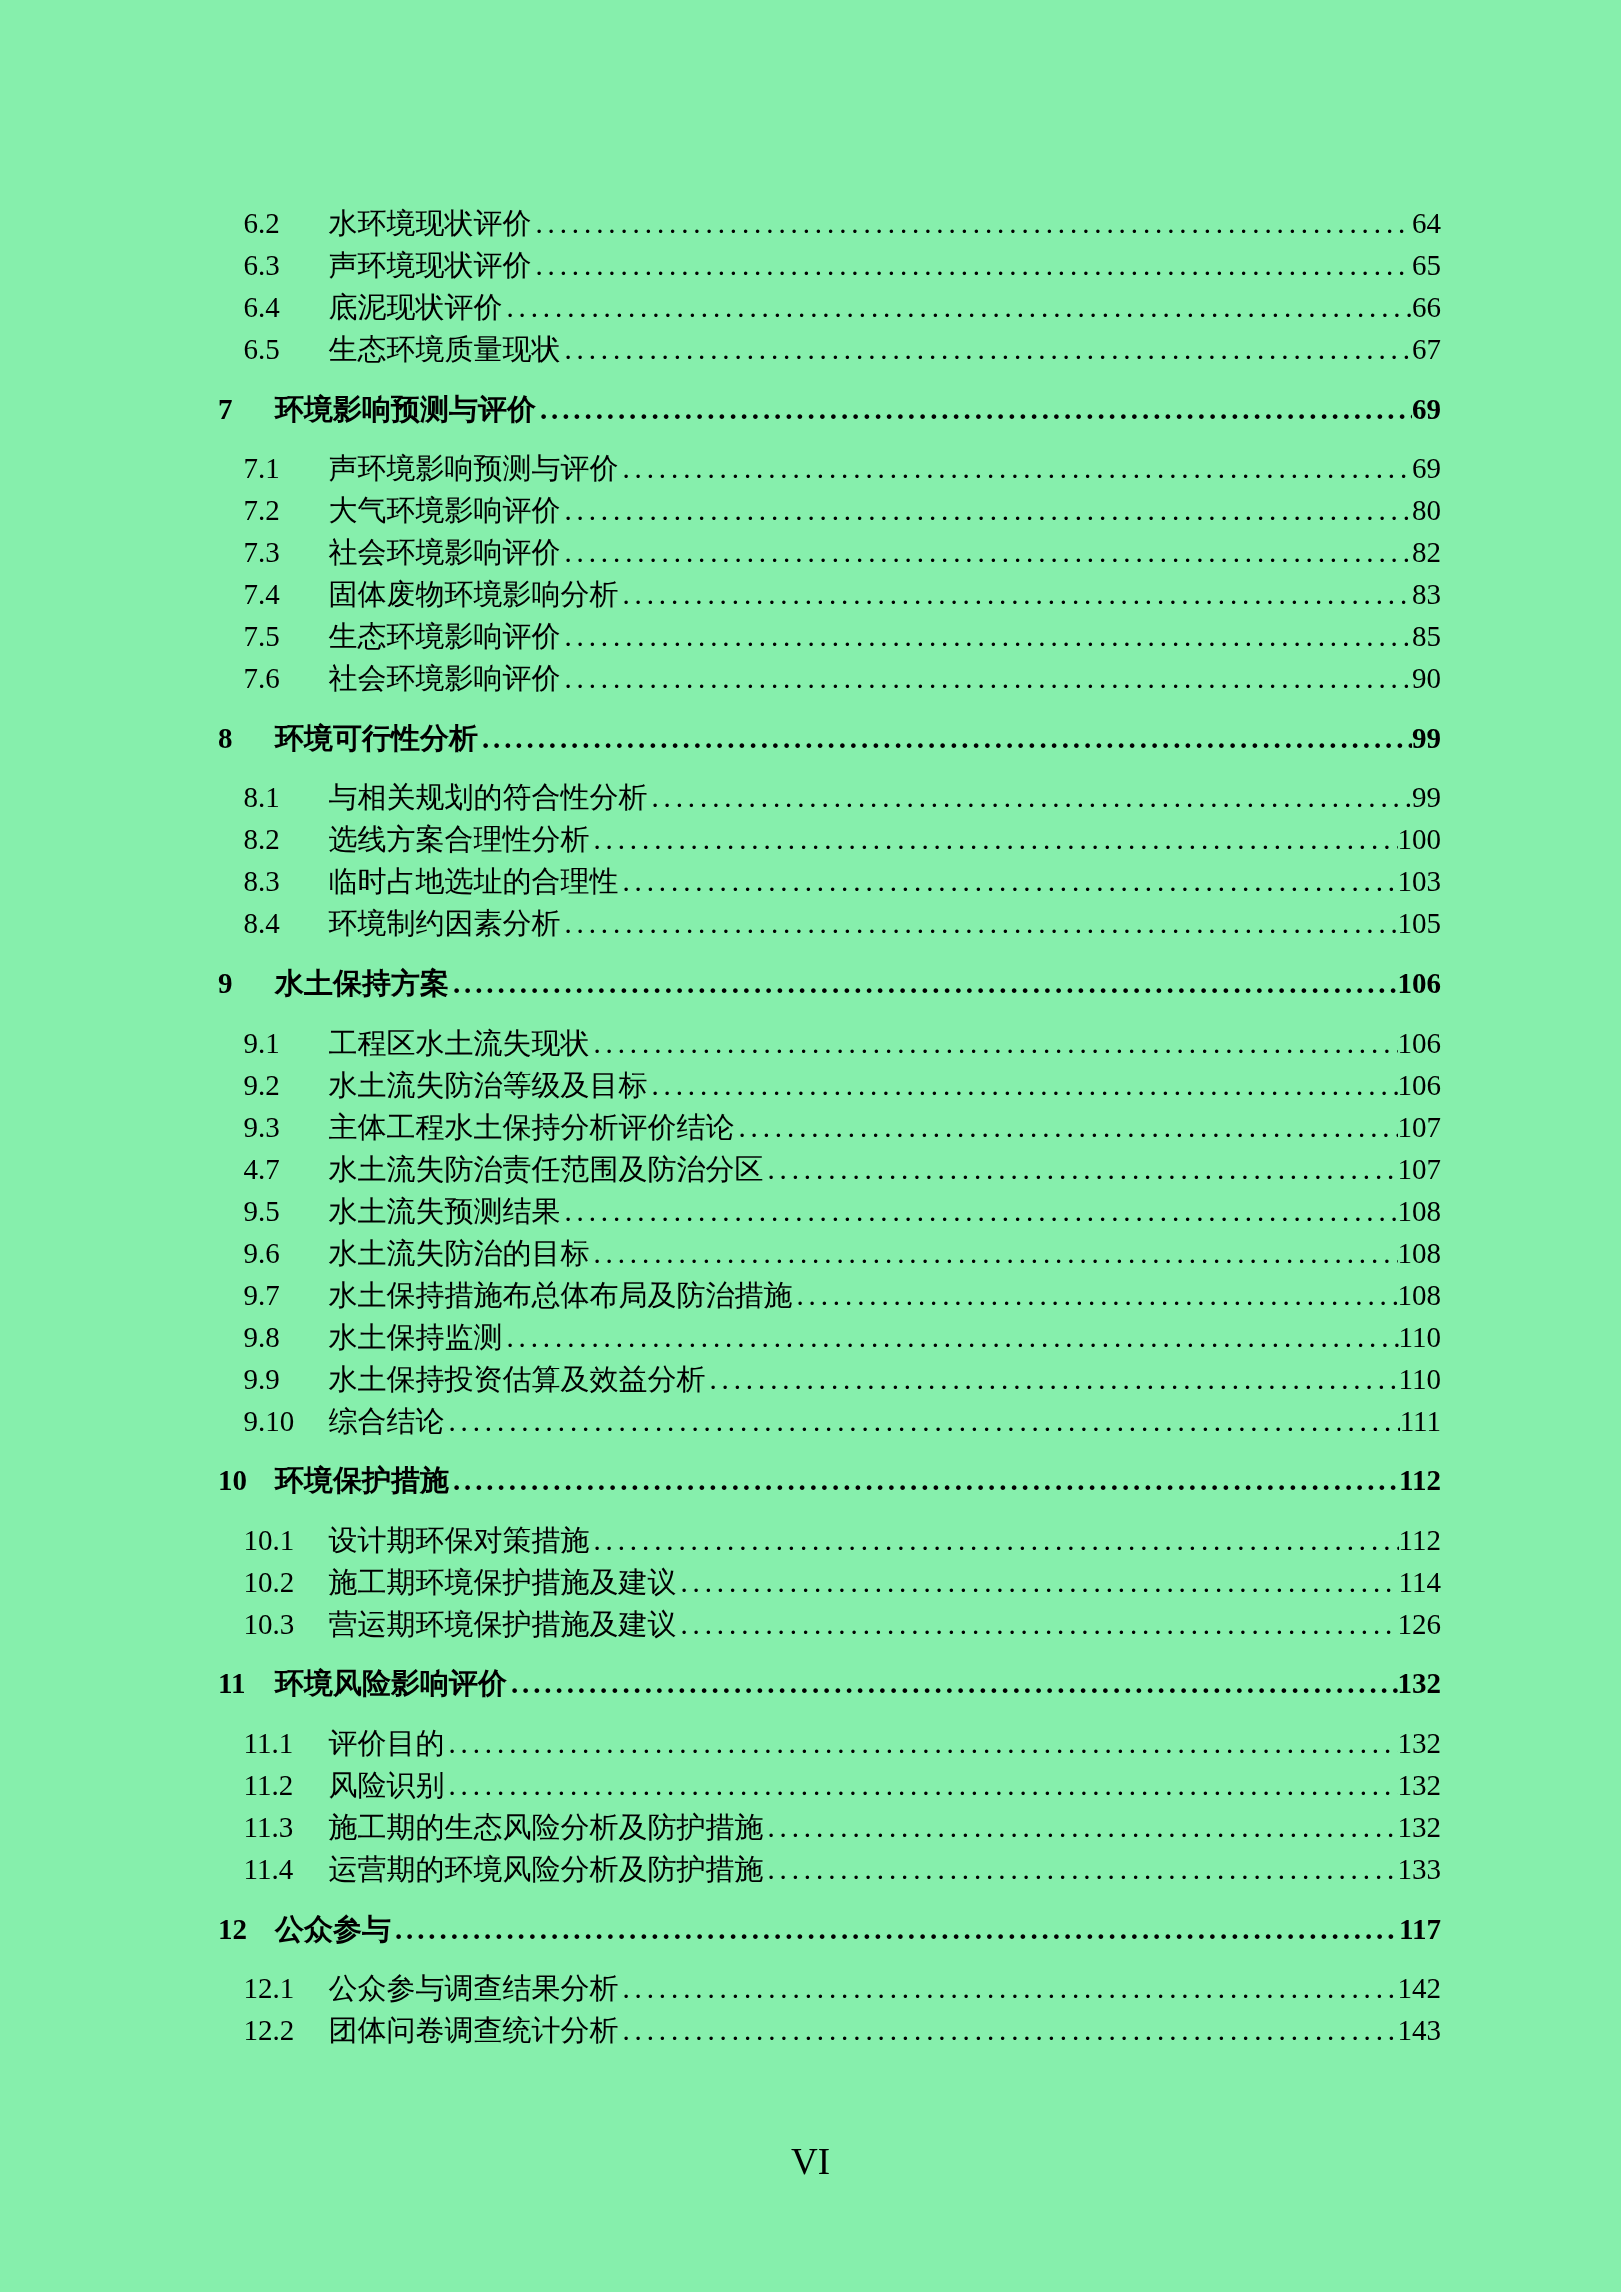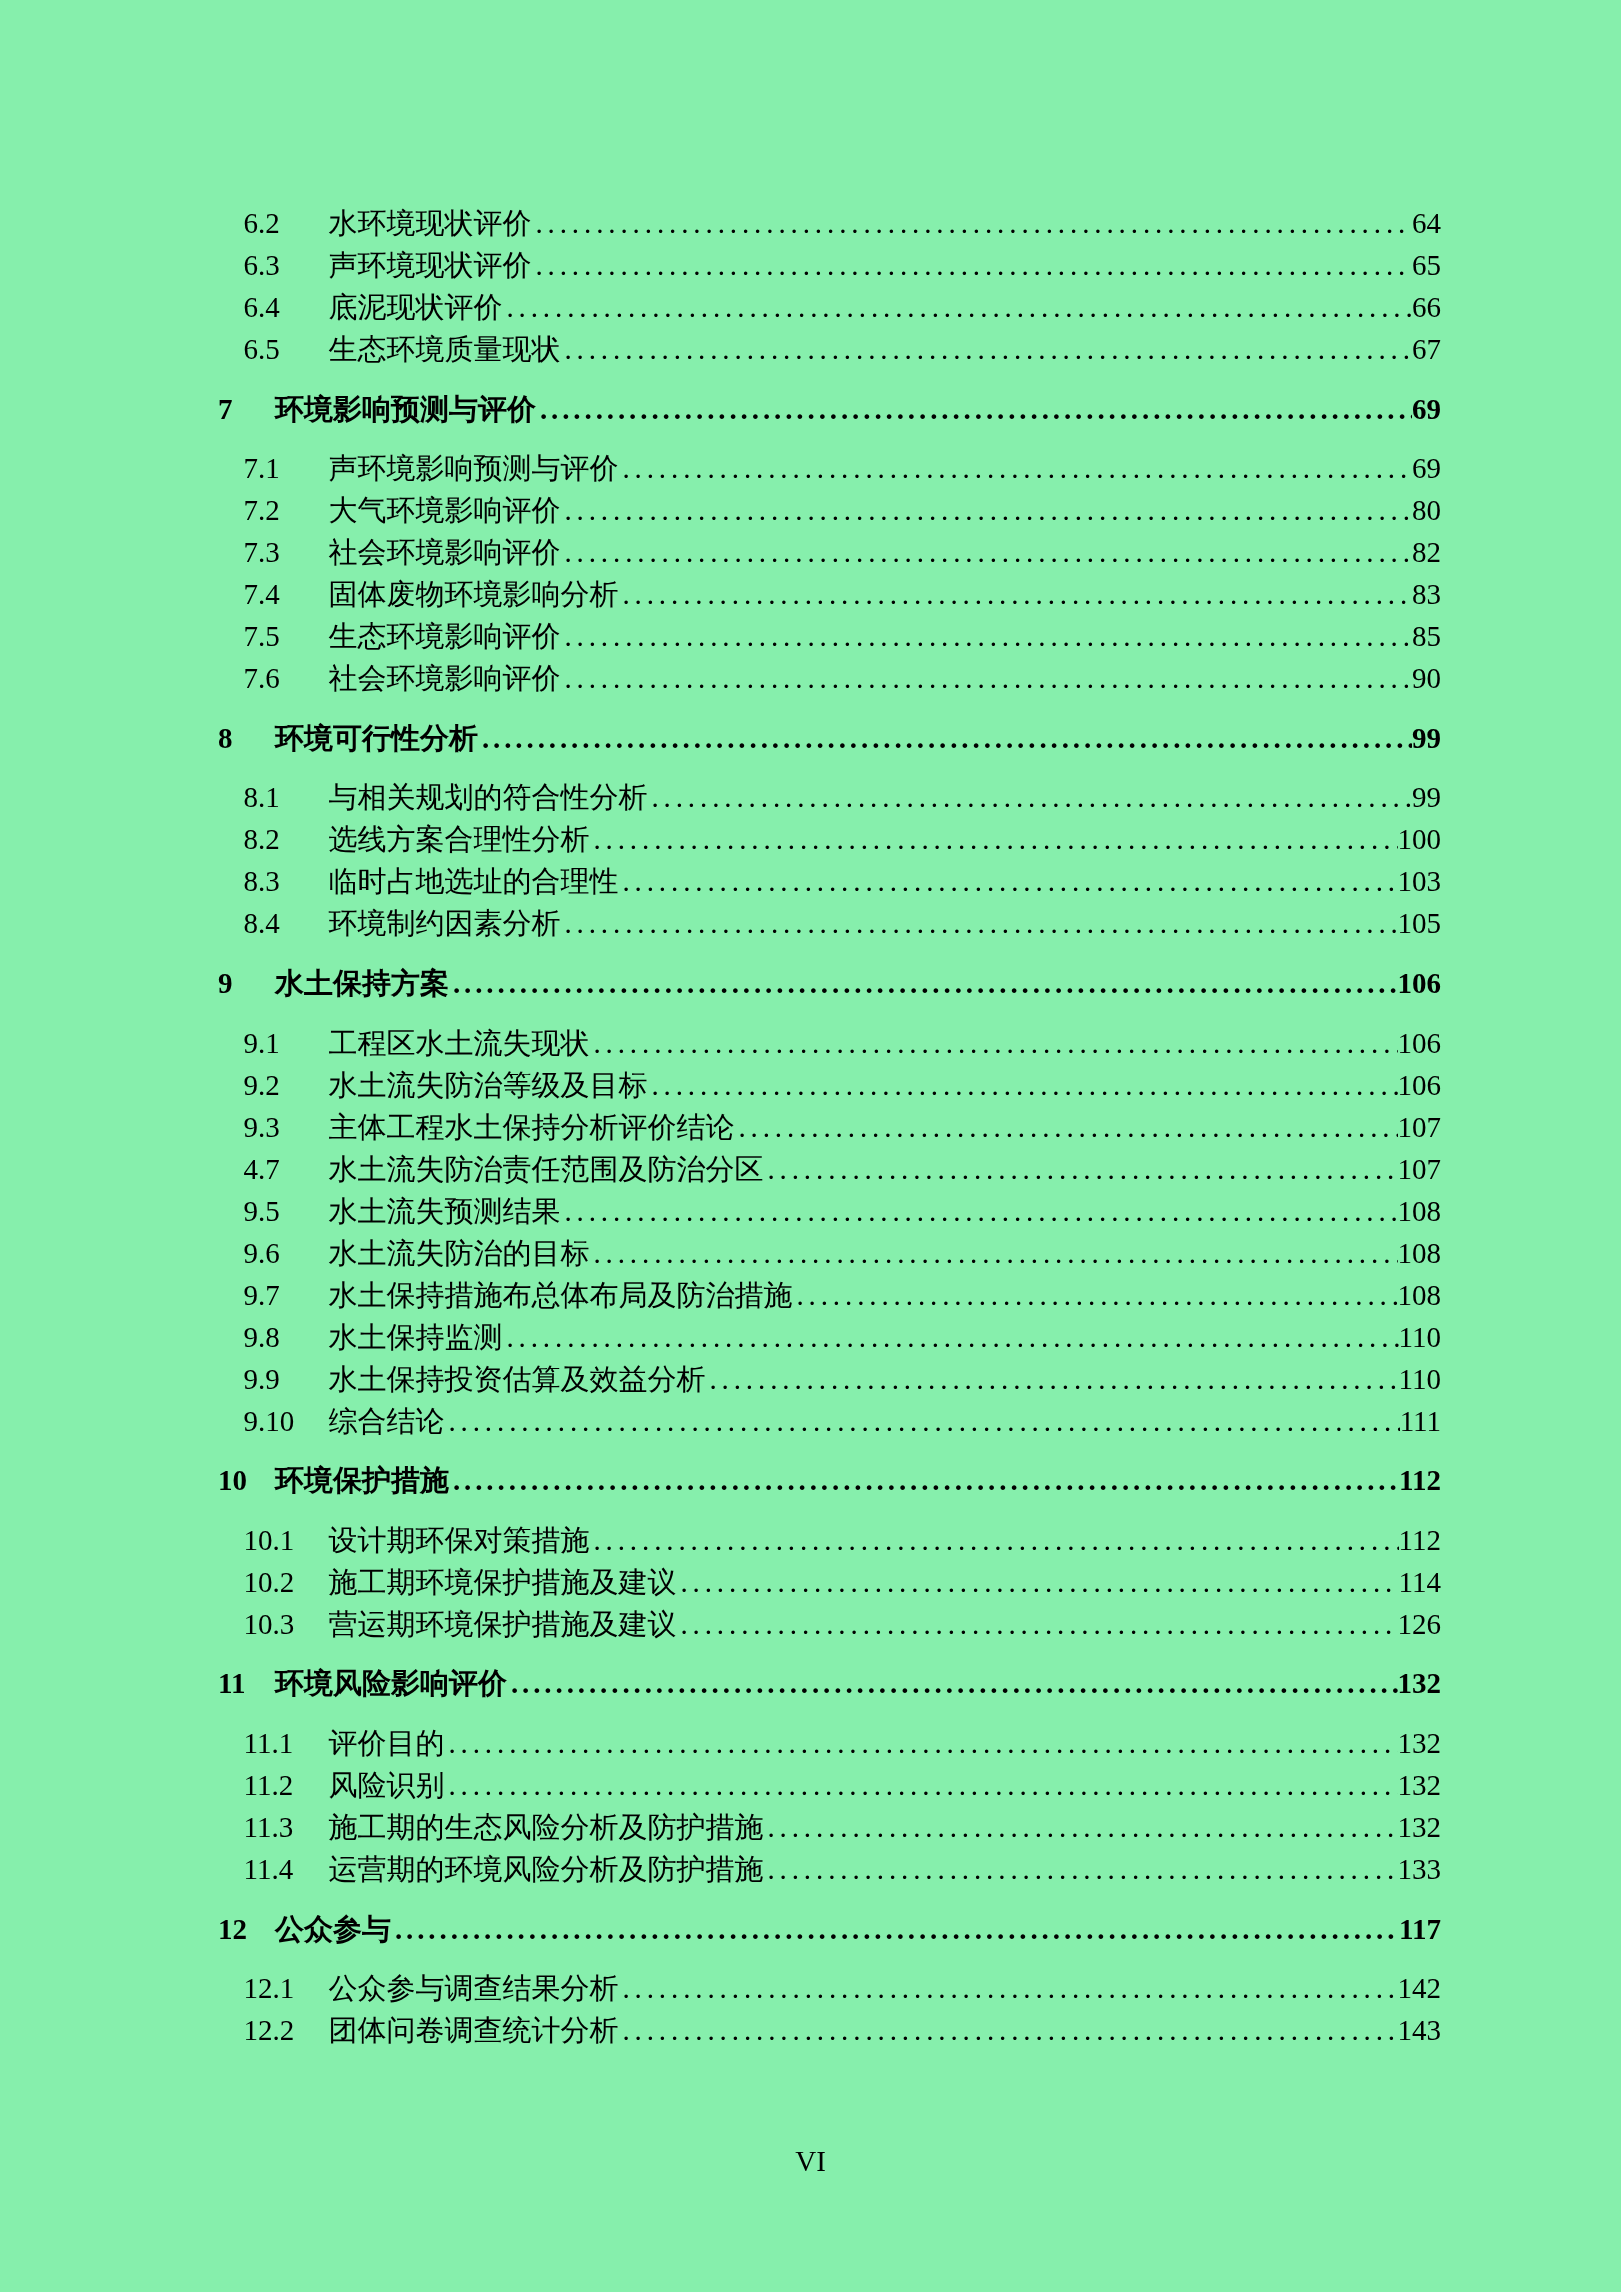--- a/index.html
+++ b/index.html
@@ -66,21 +66,21 @@
   .pg {
     flex: 0 0 auto;
   }
   .footer {
     position: absolute;
     top: 2142px;
     left: 0;
     width: 100%;
     text-align: center;
     line-height: 39px;
-    font-size: 29px;
+    font-size: 37px;
   }
 </style>
 </head>
 <body>
 
 <div class="page">
 
   <div class="toc" id="toc">
     <div class="row sub">
       <span class="num">6.2</span>

